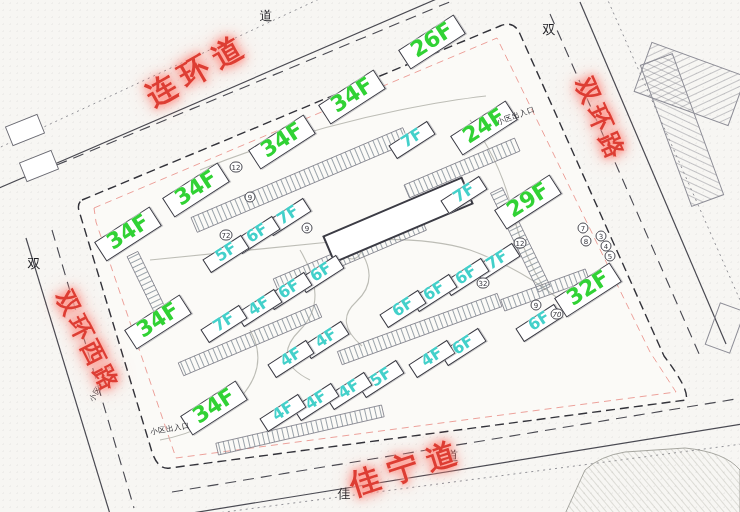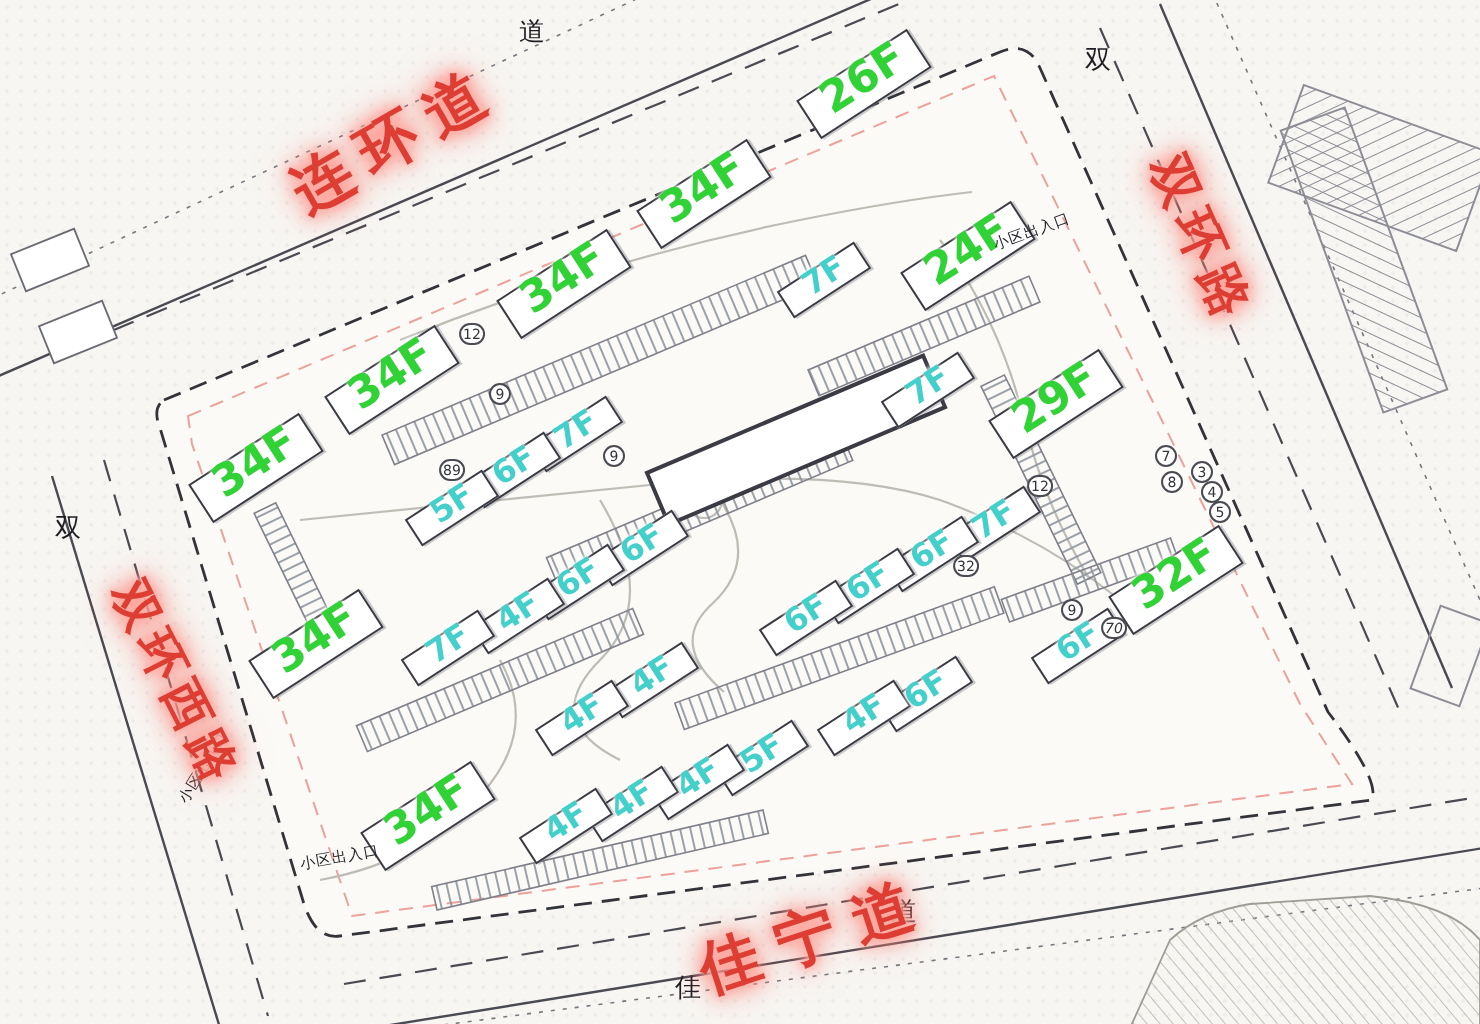--- a/index.html
+++ b/index.html
@@ -171,21 +171,21 @@
     <div class="road-char" style="left: 549px; top: 30px; transform: translate(-50%, -50%) rotate(0deg); position: absolute;">双</div>
     <div class="road-char" style="left: 34px; top: 264px; transform: translate(-50%, -50%) rotate(0deg); position: absolute;">双</div>
     <div class="road-char" style="left: 344px; top: 494px; transform: translate(-50%, -50%) rotate(0deg); position: absolute;">佳</div>
     <div class="road-char" style="left: 452px; top: 456px; transform: translate(-50%, -50%) rotate(0deg); position: absolute;">道</div>
     <div class="entrance" style="left: 516px; top: 116px; transform: translate(-50%, -50%) rotate(-20deg); position: absolute;">小区出入口</div>
     <div class="entrance" style="left: 102px; top: 384px; transform: translate(-50%, -50%) rotate(-58deg); position: absolute;">小区出入口</div>
     <div class="entrance" style="left: 170px; top: 429px; transform: translate(-50%, -50%) rotate(-10deg); position: absolute;">小区出入口</div>
     <div class="bubble" style="left: 236px; top: 167px; transform: translate(-50%, -50%) rotate(0deg); position: absolute;">12</div>
     <div class="bubble" style="left: 250px; top: 197px; transform: translate(-50%, -50%) rotate(0deg); position: absolute;">9</div>
     <div class="bubble" style="left: 307px; top: 228px; transform: translate(-50%, -50%) rotate(0deg); position: absolute;">9</div>
-    <div class="bubble" style="left: 226px; top: 235px; transform: translate(-50%, -50%) rotate(0deg); position: absolute;">89</div>
+    <div class="bubble" style="left: 226px; top: 235px; transform: translate(-50%, -50%) rotate(0deg); position: absolute;">72</div>
     <div class="bubble" style="left: 483px; top: 283px; transform: translate(-50%, -50%) rotate(0deg); position: absolute;">32</div>
     <div class="bubble" style="left: 520px; top: 243px; transform: translate(-50%, -50%) rotate(0deg); position: absolute;">12</div>
     <div class="bubble" style="left: 583px; top: 228px; transform: translate(-50%, -50%) rotate(0deg); position: absolute;">7</div>
     <div class="bubble" style="left: 586px; top: 241px; transform: translate(-50%, -50%) rotate(0deg); position: absolute;">8</div>
     <div class="bubble" style="left: 601px; top: 236px; transform: translate(-50%, -50%) rotate(0deg); position: absolute;">3</div>
     <div class="bubble" style="left: 606px; top: 246px; transform: translate(-50%, -50%) rotate(0deg); position: absolute;">4</div>
     <div class="bubble" style="left: 610px; top: 256px; transform: translate(-50%, -50%) rotate(0deg); position: absolute;">5</div>
     <div class="bubble" style="left: 536px; top: 305px; transform: translate(-50%, -50%) rotate(0deg); position: absolute;">9</div>
     <div class="bubble" style="left: 557px; top: 314px; transform: translate(-50%, -50%) rotate(0deg); position: absolute; font-style: italic;">70</div>
   </div>

